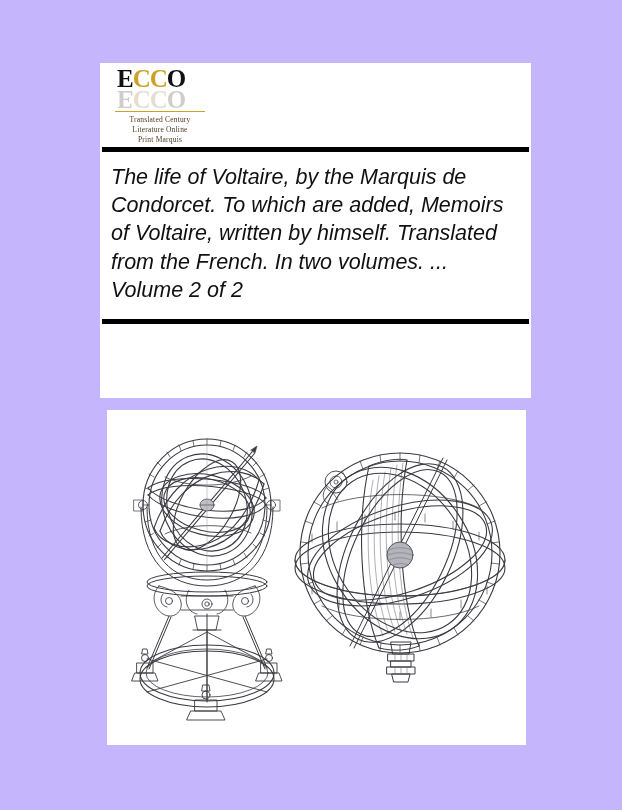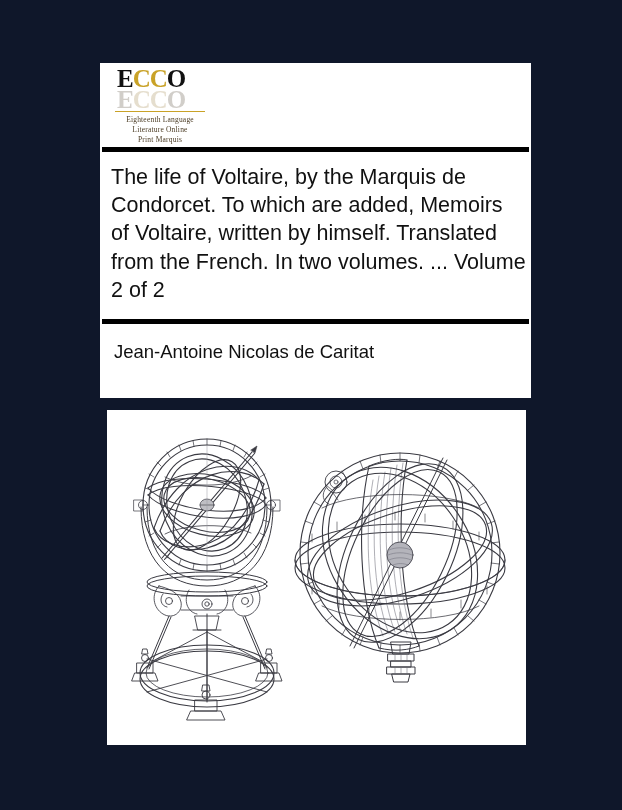--- a/index.html
+++ b/index.html
@@ -11,21 +11,21 @@
   body {
     font-family: "Liberation Sans", sans-serif;
   }
 
   .cover {
     position: relative;
     width: 622px;
     height: 810px;
     overflow: hidden;
     
-    background-color: #0f172a;
+    background-color: #c4b5fd;
     background-image:
       repeating-linear-gradient(90deg,
         rgba(255,255,255,0.16) 0px,
         rgba(255,255,255,0.16) 1px,
         rgba(0,0,0,0.00) 1px,
         rgba(0,0,0,0.00) 2px,
         rgba(120,80,35,0.07) 2px,
         rgba(120,80,35,0.07) 3px,
         rgba(0,0,0,0.00) 3px,
         rgba(0,0,0,0.00) 5px),
@@ -140,20 +140,21 @@
 
   
   .title-block {
     position: absolute;
     left: 11px;
     top: 100px;
     width: 415px;
     font-size: 21.5px;
     line-height: 28.2px;
     color: #111111;
+    font-style: italic;
   }
 
   
   .author-block {
     position: absolute;
     left: 14px;
     top: 277px;
     width: 410px;
     font-size: 18.5px;
     line-height: 24px;
@@ -183,34 +184,33 @@
 
   <div class="title-card">
     <div class="card-inner">
 
       <div class="header-row">
 
         <div class="ecco-logo">
           <div class="ecco-wordmark"><span>E</span><span class="gold">CC</span><span>O</span></div>
           <div class="ecco-reflection"><span>E</span><span class="gold">CC</span><span>O</span></div>
           <div class="ecco-rule"></div>
-          <div class="ecco-sub">Eighteenth Language</div>
+          <div class="ecco-sub">Translated Century</div>
           <div class="ecco-sub">Literature Online</div>
           <div class="ecco-sub">Print Marquis</div>
         </div>
 
       </div>
 
       <div class="rule-thick rule-top"></div>
 
       <div class="title-block">The life of Voltaire, by the Marquis de Condorcet. To which are added, Memoirs of Voltaire, written by himself. Translated from the French. In two volumes. ... Volume 2 of 2</div>
 
       <div class="rule-thick rule-bottom"></div>
 
-      <div class="author-block">Jean-Antoine Nicolas de Caritat</div>
 
     </div>
   </div>
 
   <div class="illus-panel">
     <svg viewBox="0 0 419 335" xmlns="http://www.w3.org/2000/svg">
       <g fill="none" stroke="#3a3a42" stroke-width="1.1" stroke-linecap="round" stroke-linejoin="round">
 
         <g>
 

